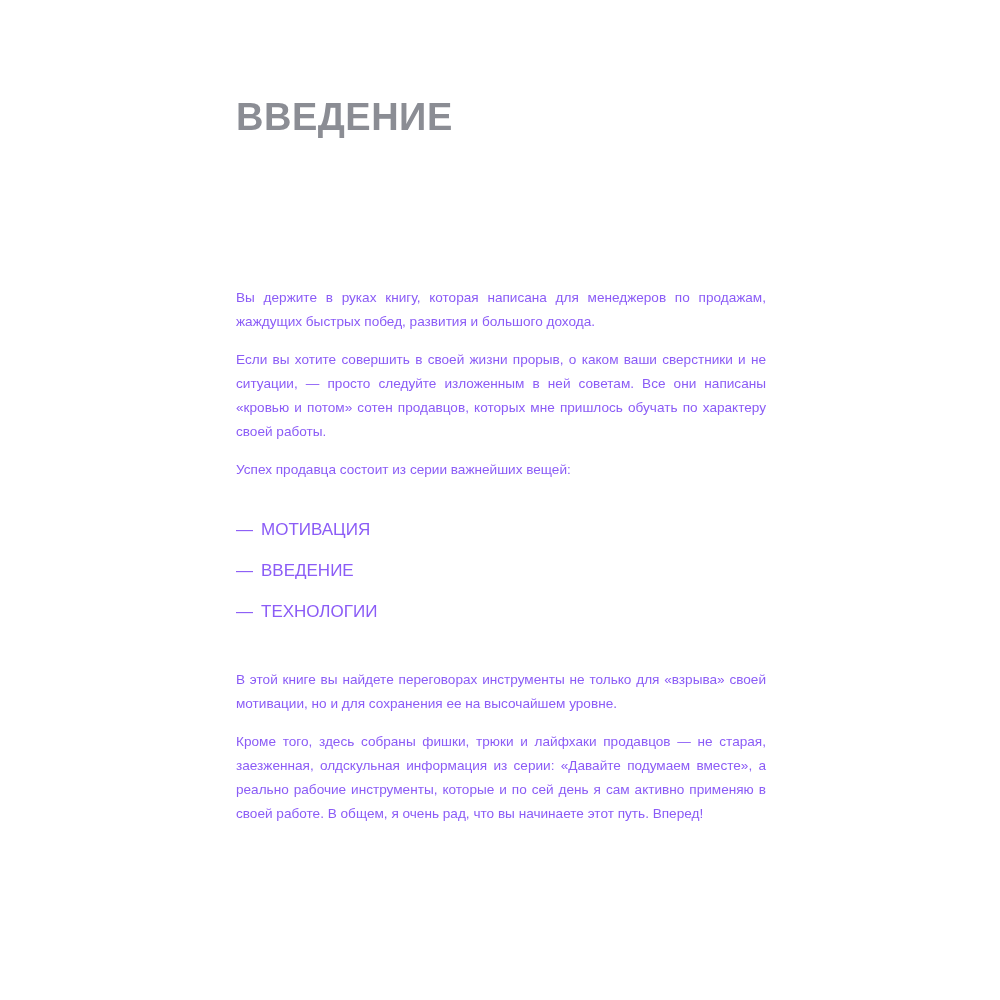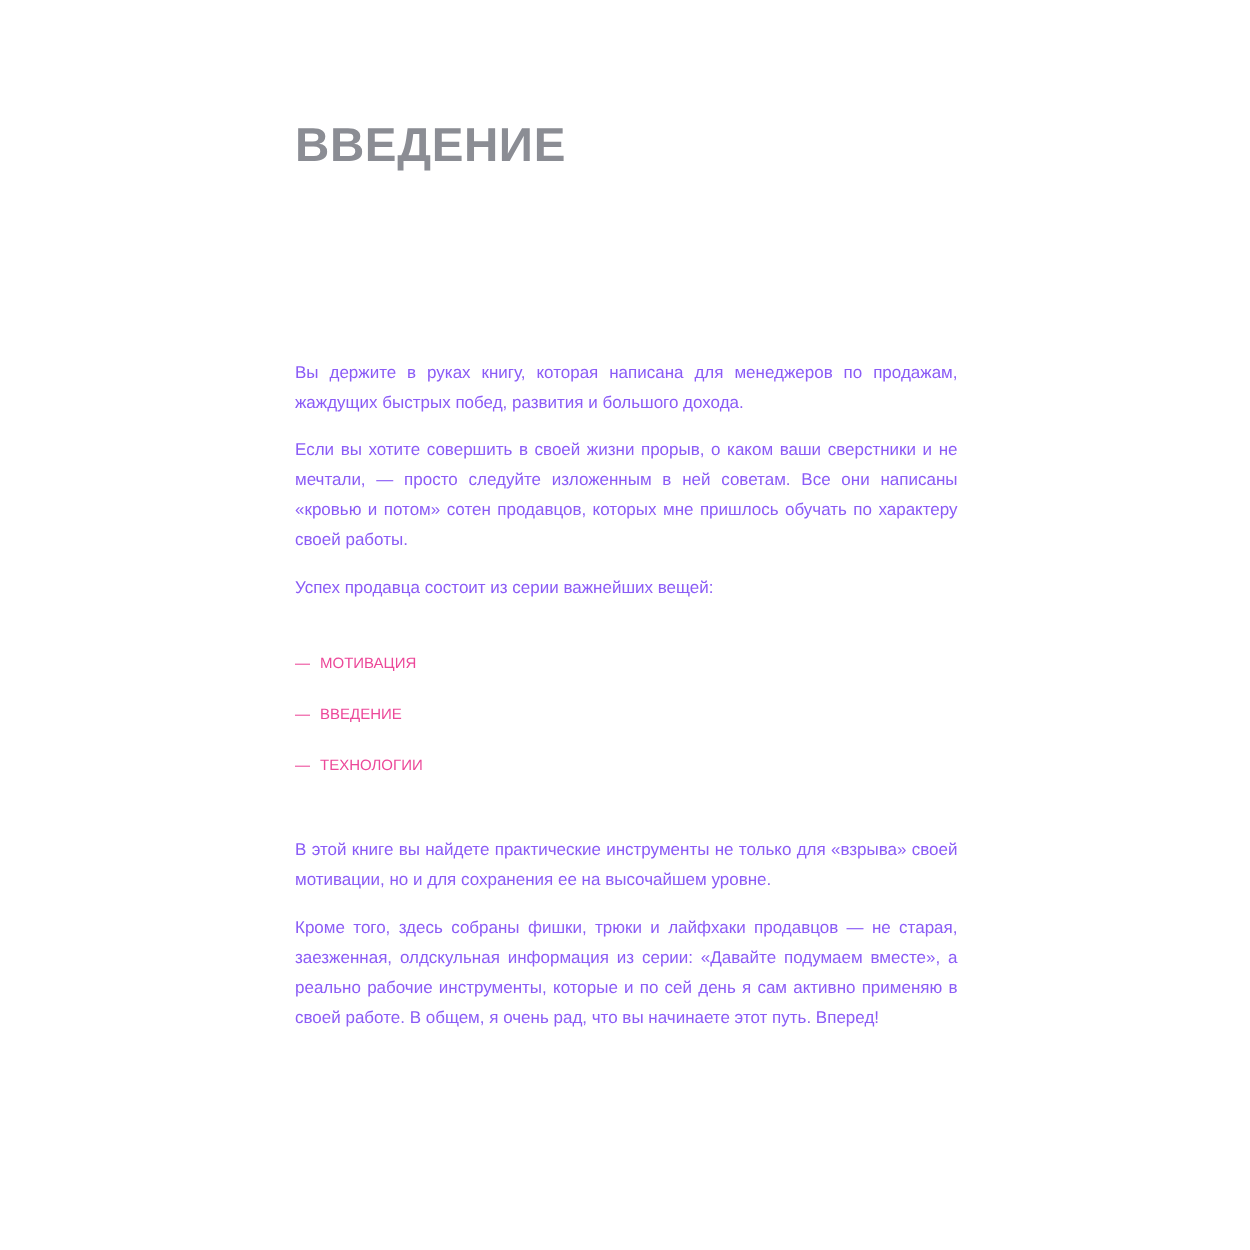--- a/index.html
+++ b/index.html
@@ -57,23 +57,23 @@
     margin-bottom: 12px;
   }
 
   
   #key-list {
     margin: 36px 0 44px 0;
     padding: 0;
     list-style: none;
   }
   .key-item {
-    font-size: 12px;
+    font-size: 17px;
     line-height: 24px;
-    color: #ec4899;
+    color: #8b5cf6;
     margin: 4px 0 17px 0;
     white-space: nowrap;
   }
   .key-item:last-child {
     margin-bottom: 0;
   }
   .key-dash {
     display: inline-block;
     margin-right: 8px;
   }
@@ -94,37 +94,37 @@
 <body>
 
 <div id="page">
 
   <h1 id="chapter-title">ВВЕДЕНИЕ</h1>
 
   <div id="content">
 
     <p class="para">Вы держите в руках книгу, которая написана для менеджеров по продажам, жаждущих быстрых побед, развития и большого дохода.</p>
 
-    <p class="para">Если вы хотите совершить в своей жизни прорыв, о каком ваши сверстники и не мечтали, — просто следуйте изложенным в ней советам. Все они написаны «кровью и потом» сотен продавцов, которых мне пришлось обучать по характеру своей работы.</p>
+    <p class="para">Если вы хотите совершить в своей жизни прорыв, о каком ваши сверстники и не ситуации, — просто следуйте изложенным в ней советам. Все они написаны «кровью и потом» сотен продавцов, которых мне пришлось обучать по характеру своей работы.</p>
 
     <p class="para">Успех продавца состоит из серии важнейших вещей:</p>
 
     <ul id="key-list">
       <li class="key-item">
         <span class="key-dash">—</span><span>МОТИВАЦИЯ</span>
       </li>
       <li class="key-item">
         <span class="key-dash">—</span><span>ВВЕДЕНИЕ</span>
       </li>
       <li class="key-item">
         <span class="key-dash">—</span><span>ТЕХНОЛОГИИ</span>
       </li>
     </ul>
 
-    <p class="para">В этой книге вы найдете практические инструменты не только для «взрыва» своей мотивации, но и для сохранения ее на высочайшем уровне.</p>
+    <p class="para">В этой книге вы найдете переговорах инструменты не только для «взрыва» своей мотивации, но и для сохранения ее на высочайшем уровне.</p>
 
 
     <p class="para">Кроме того, здесь собраны фишки, трюки и лайфхаки продавцов — не старая, заезженная, олдскульная информация из серии: «Давайте подумаем вместе», а реально рабочие инструменты, которые и по сей день я сам активно применяю в своей работе. В общем, я очень рад, что вы начинаете этот путь. Вперед!</p>
 
   </div>
 
   <div id="page-number">7</div>
 
 </div>
 

